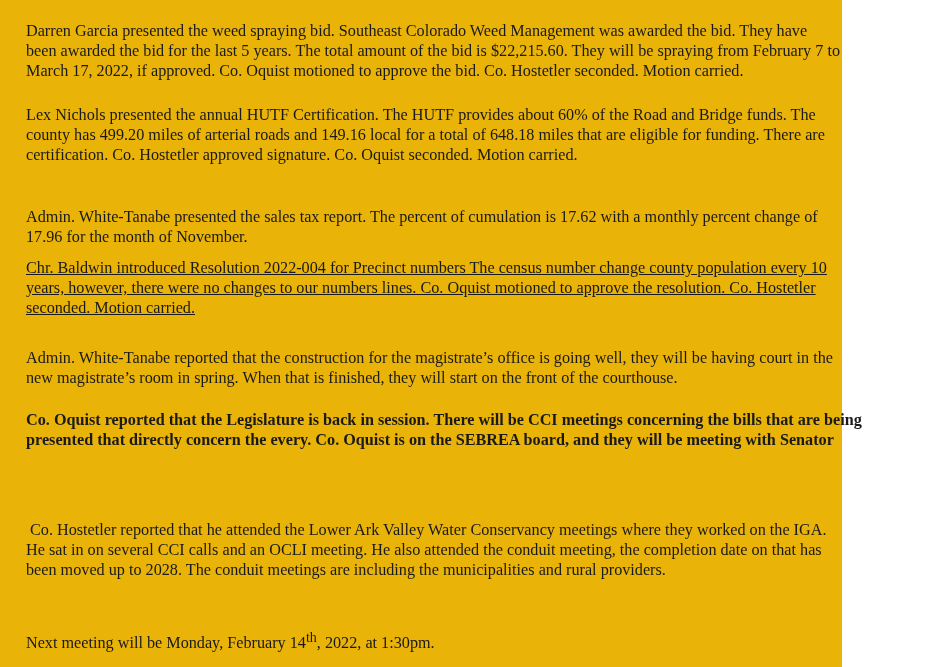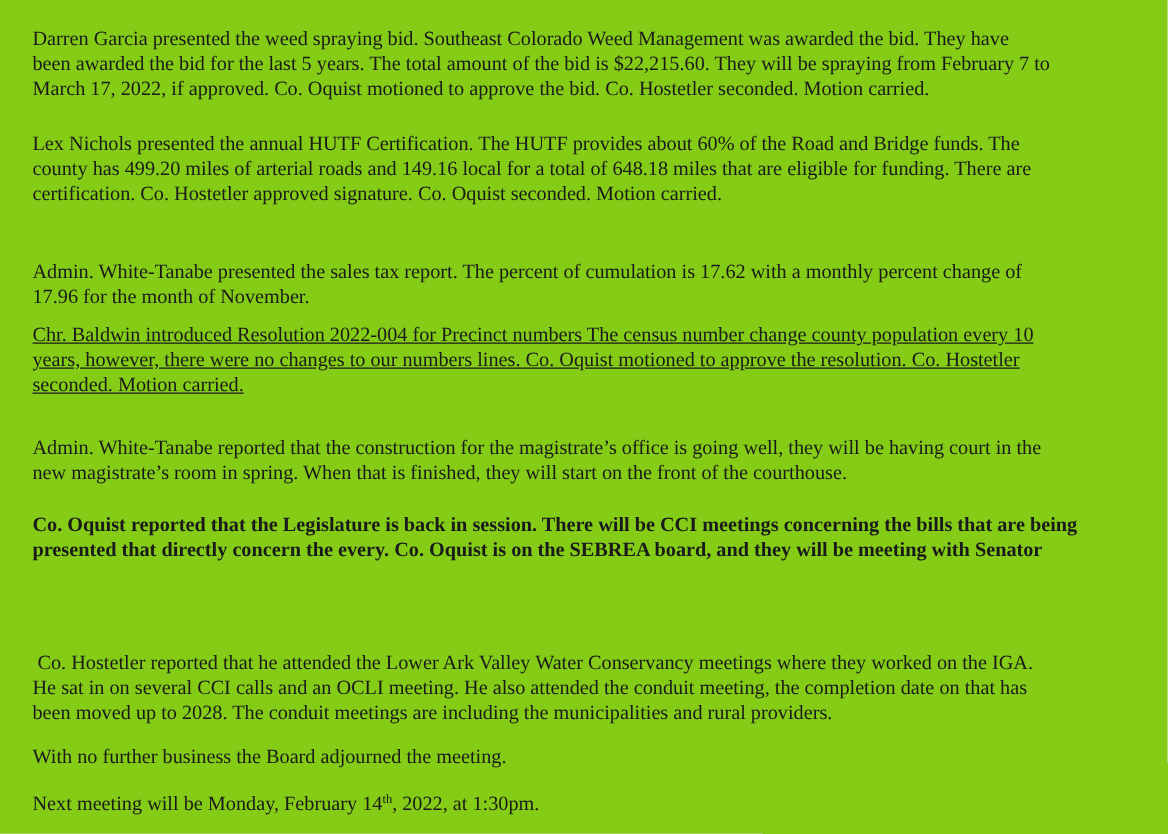--- a/index.html
+++ b/index.html
@@ -12,39 +12,39 @@
       height: 667px;
       overflow: hidden;
       position: relative;
       font-family: "Liberation Serif", "DejaVu Serif", serif;
       color: #1a1a1a;
     }
     .page {
       position: absolute;
       left: 0;
       top: 0;
-      width: 934px;
+      width: 842px;
       height: 667px;
-      background: #84cc16;
+      background: #eab308;
     }
     .para {
       position: absolute;
       left: 26px;
       width: 900px;
       font-size: 16.2px;
       line-height: 20px;
       white-space: nowrap;
     }
     .para .line {
       display: block;
       height: 20px;
     }
     .indent { padding-left: 4px; }
     sup.ord {
-      font-size: 10px;
+      font-size: 14px;
       vertical-align: 6px;
       line-height: 0;
       text-align: center;
     }
     #p1 { top: 21px; }
     #p2 { top: 105px; }
     #p3 { top: 207px; }
     #p4 { top: 258px; text-decoration: underline; }
     #p5 { top: 348px; }
     #p6 { top: 410px; font-weight: bold; }
@@ -89,21 +89,18 @@
     <span class="line">Co. Oquist reported that the Legislature is back in session. There will be CCI meetings concerning the bills that are being</span>
     <span class="line">presented that directly concern the every. Co. Oquist is on the SEBREA board, and they will be meeting with Senator</span>
   </div>
 
   <div class="para" id="p7">
     <span class="line indent">Co. Hostetler reported that he attended the Lower Ark Valley Water Conservancy meetings where they worked on the IGA.</span>
     <span class="line">He sat in on several CCI calls and an OCLI meeting. He also attended the conduit meeting, the completion date on that has</span>
     <span class="line">been moved up to 2028. The conduit meetings are including the municipalities and rural providers.</span>
   </div>
 
-  <div class="para" id="p8">
-    <span class="line">With no further business the Board adjourned the meeting.</span>
-  </div>
 
   <div class="para" id="p9">
     <span class="line"><span>Next meeting will be Monday, February 14</span><sup class="ord">th</sup><span>, 2022, at 1:30pm.</span></span>
   </div>
 
 </div>
 
 </body></html>

